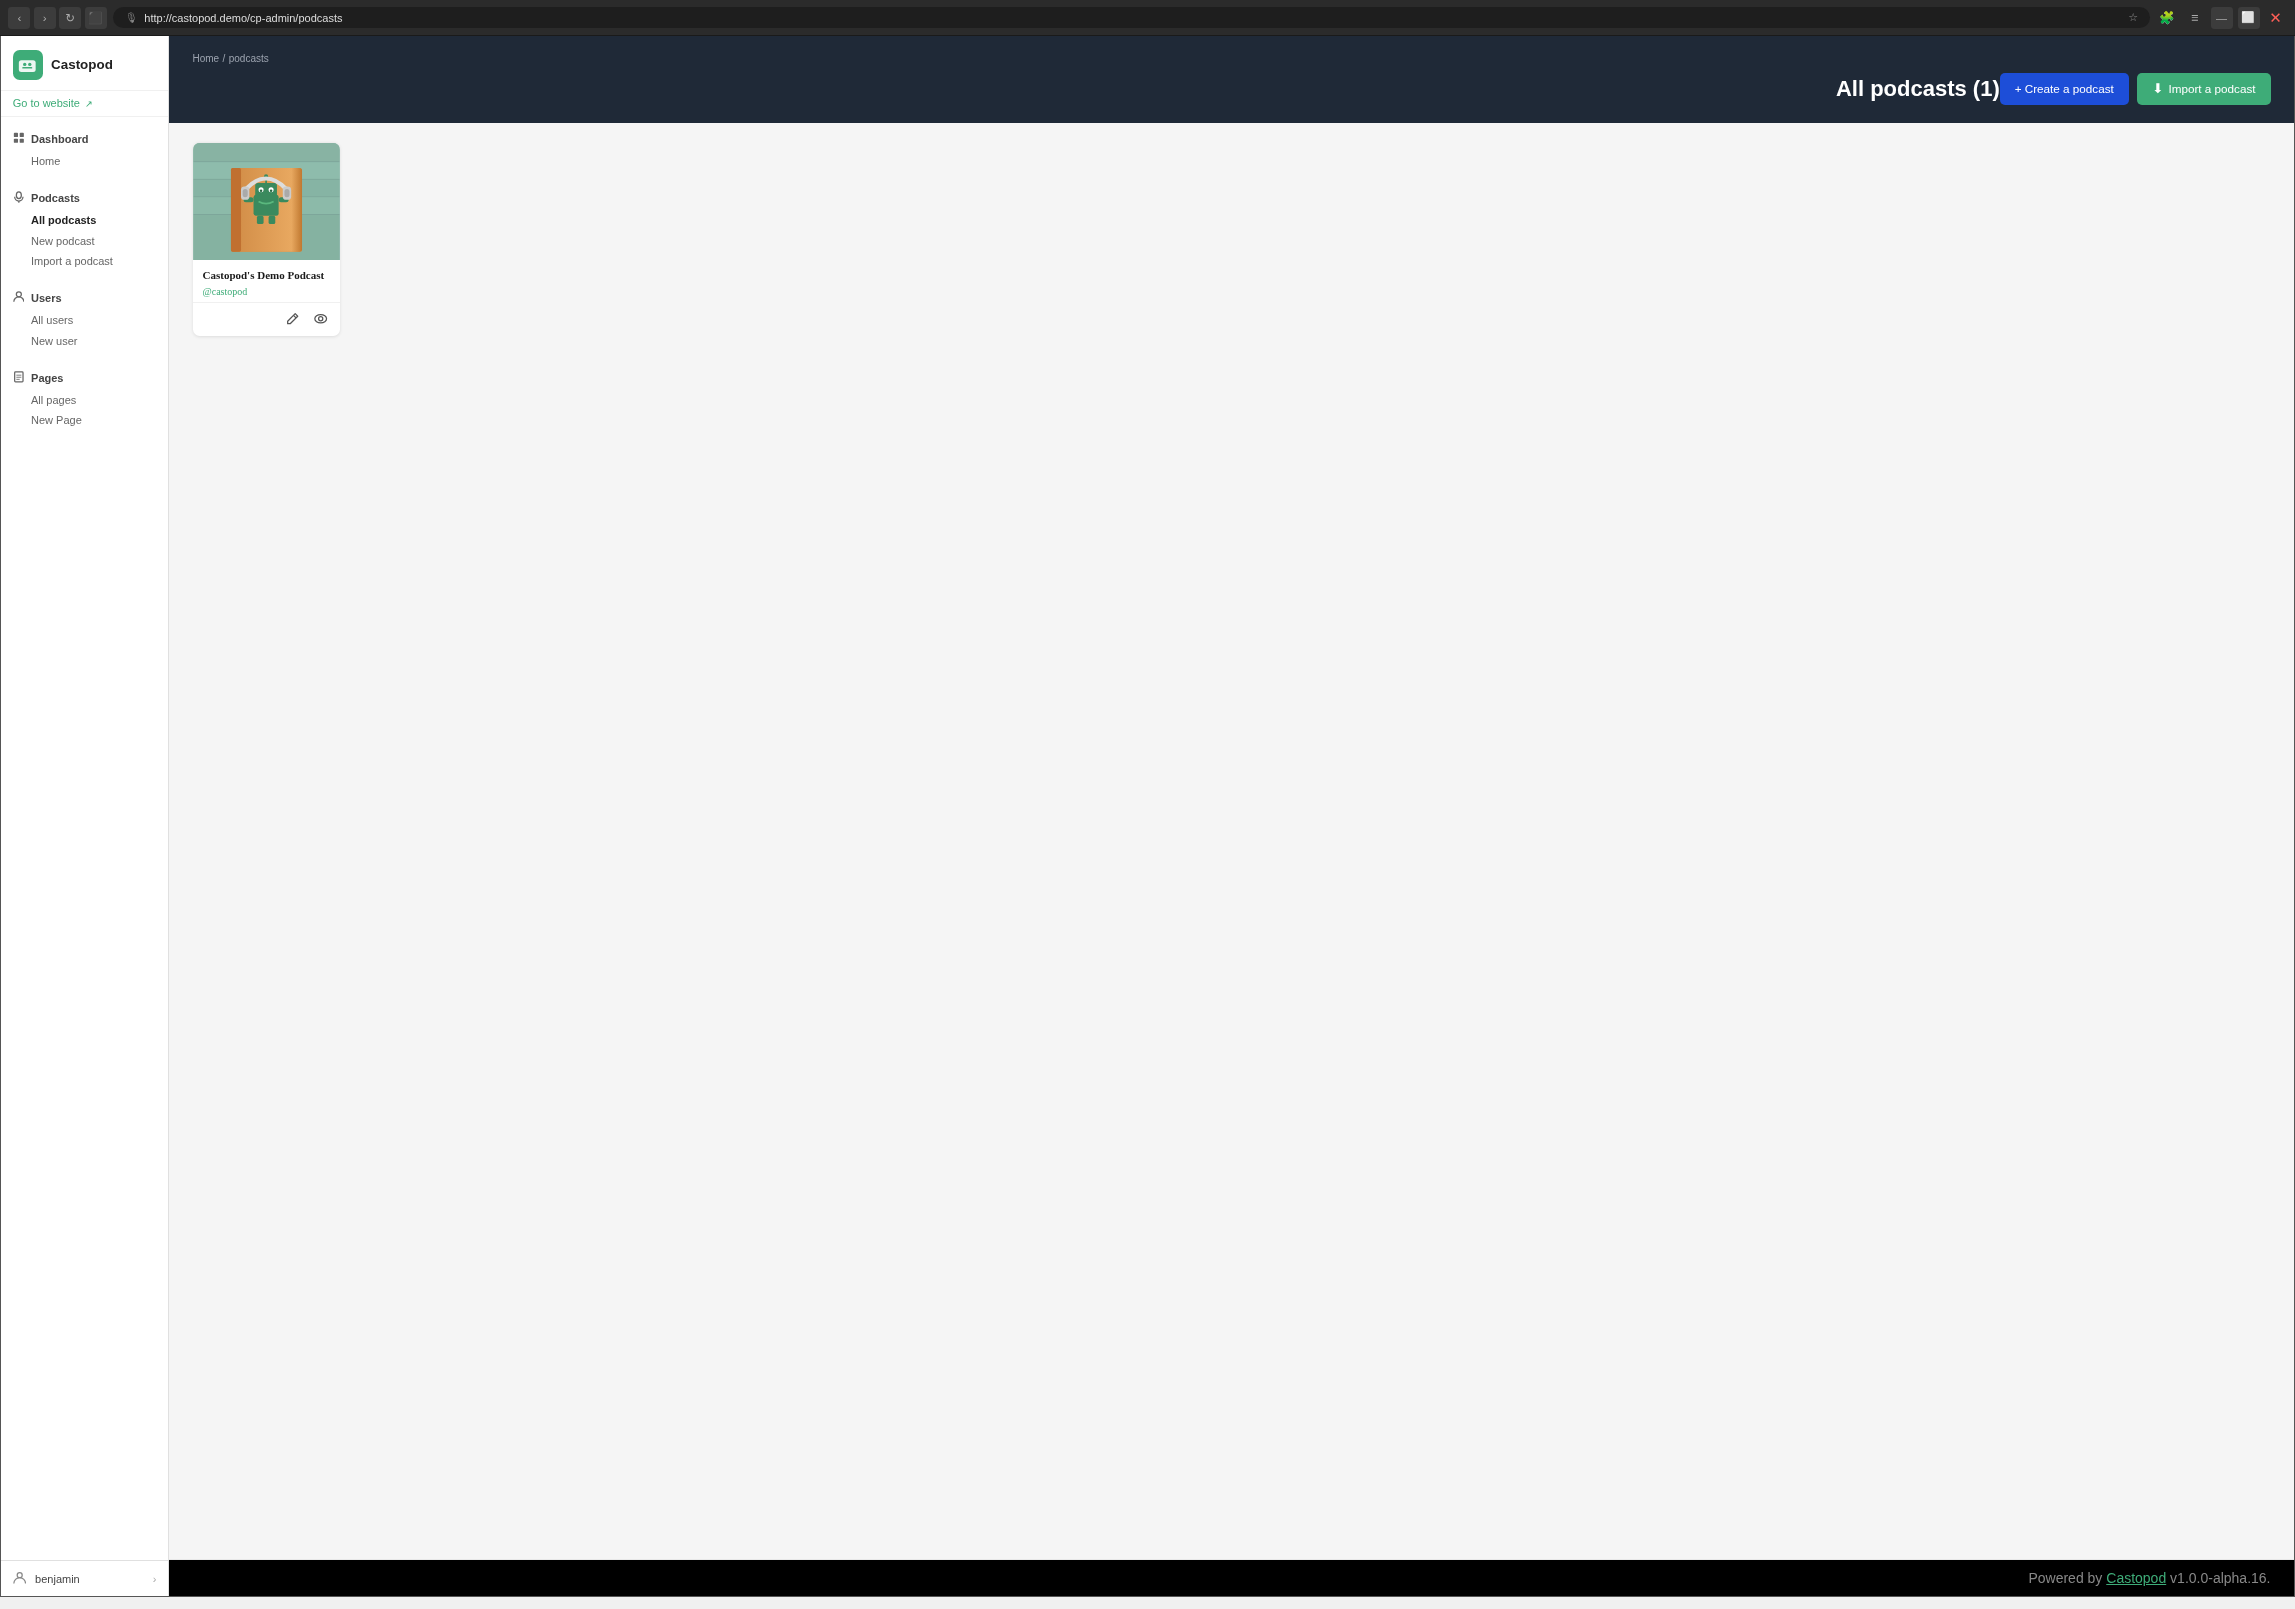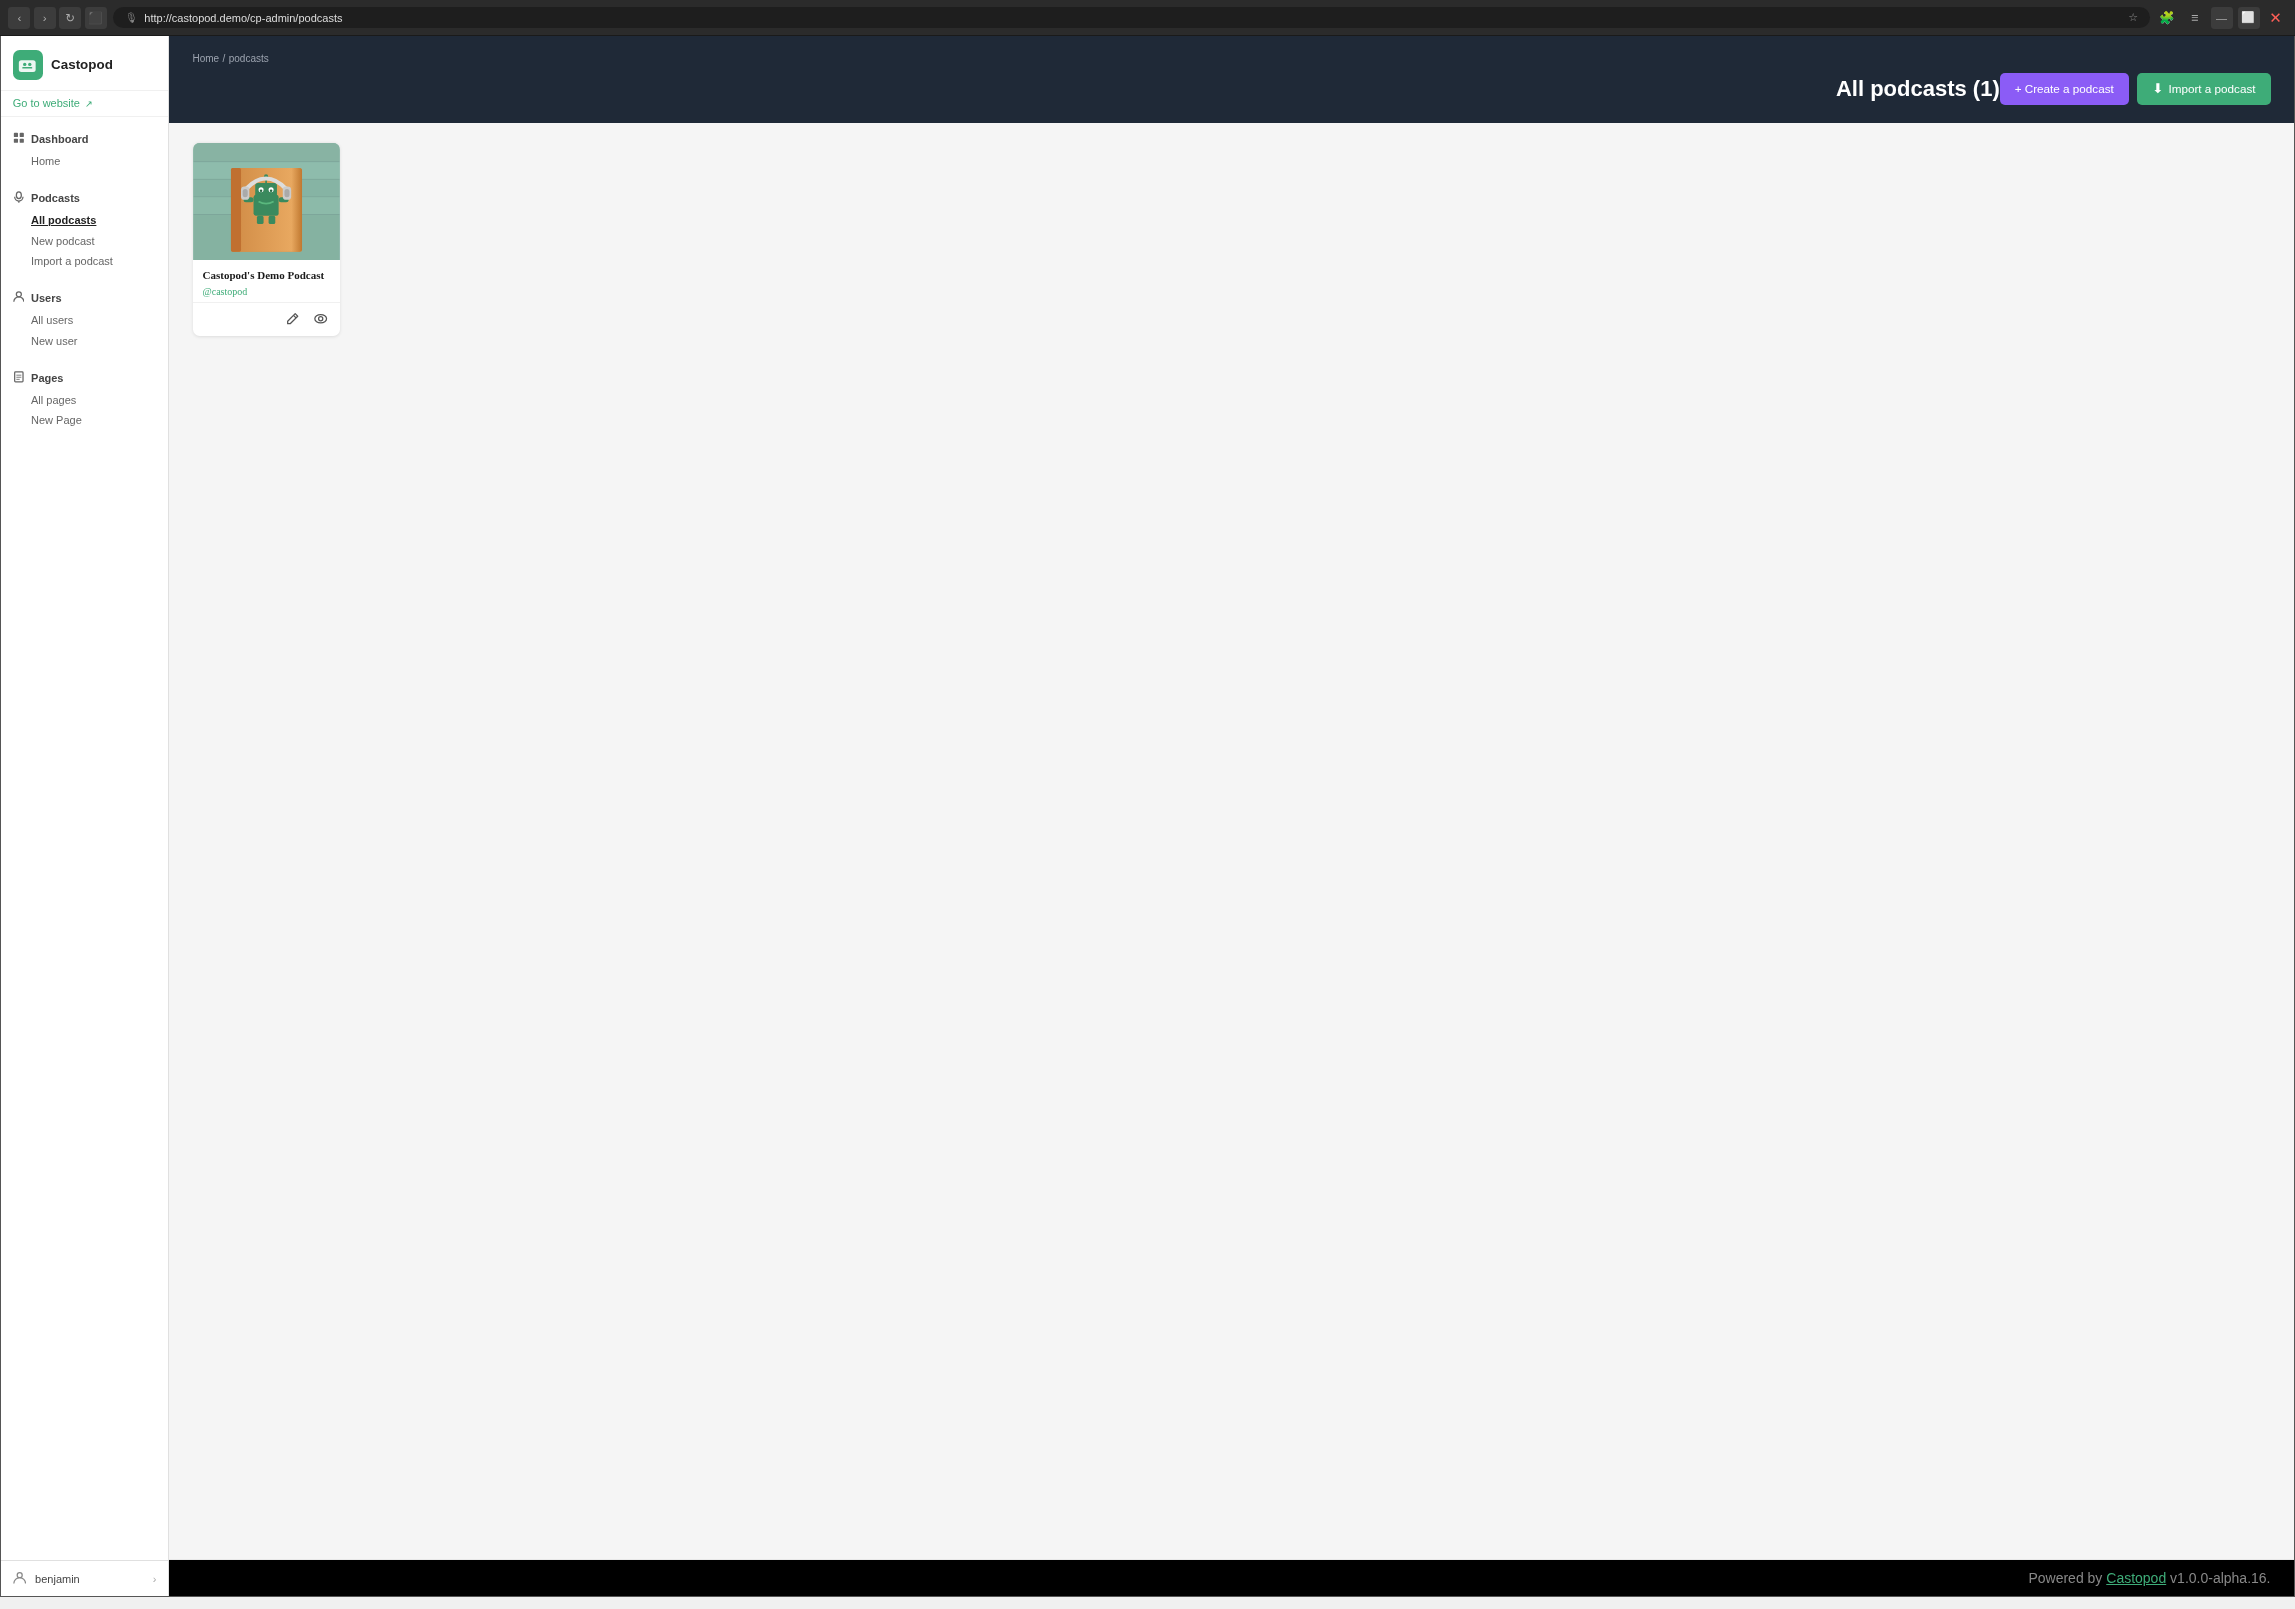--- a/index.html
+++ b/index.html
@@ -127,21 +127,21 @@
     }
     .sidebar-section-title .icon { color: #666; font-size: 11.7px; }
     .sidebar-link {
       display: block;
       padding: 4.2px 11.7px 4.2px 30px;
       font-size: 11px;
       color: #666;
       text-decoration: none;
       cursor: pointer;
     }
-    .sidebar-link.active { font-weight: 700; color: #222; text-decoration: underline; }
+    .sidebar-link.active { font-weight: 700; color: #222; }
     .sidebar-footer {
       margin-top: auto;
       border-top: 0.8px solid #e0e0e0;
       padding: 10px 11.7px;
       display: flex;
       align-items: center;
       justify-content: space-between;
       color: #444;
       font-size: 11px;
     }
@@ -177,21 +177,21 @@
       align-items: center;
       justify-content: flex-end;
     }
     .page-title {
       font-size: 22px;
       font-weight: 600;
       color: white;
     }
     .header-actions { display: flex; gap: 8.4px; }
     .btn-create {
-      background: #8b5cf6;
+      background: #1d4ed8;
       color: white;
       border: none;
       border-radius: 5px;
       padding: 8.4px 15px;
       font-size: 11.7px;
       font-weight: 500;
       cursor: pointer;
       display: flex;
       align-items: center;
       gap: 5px;

